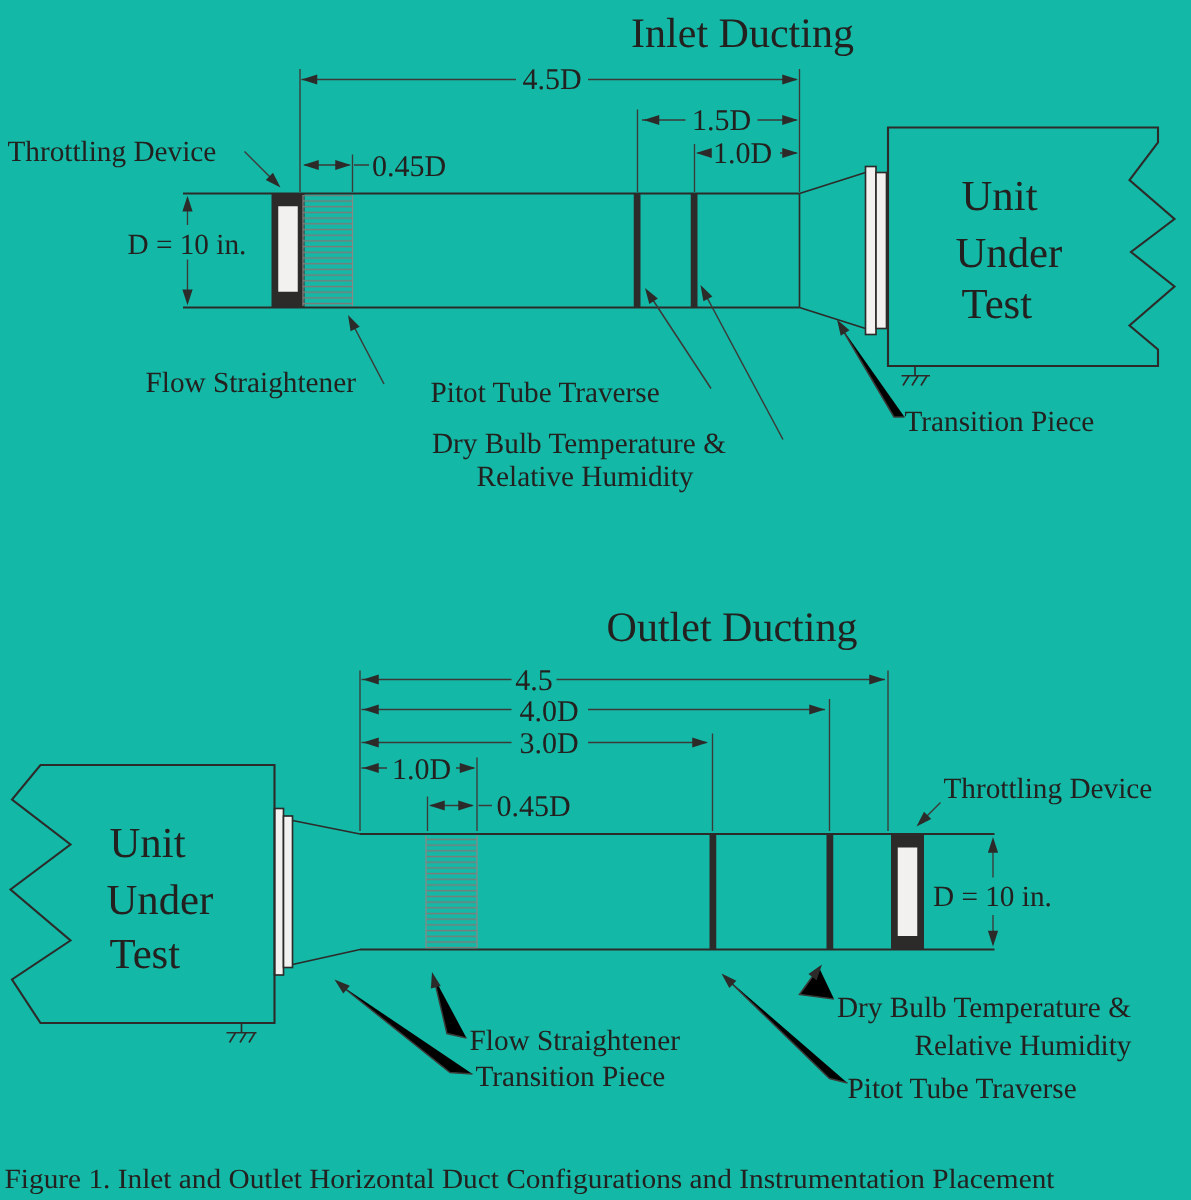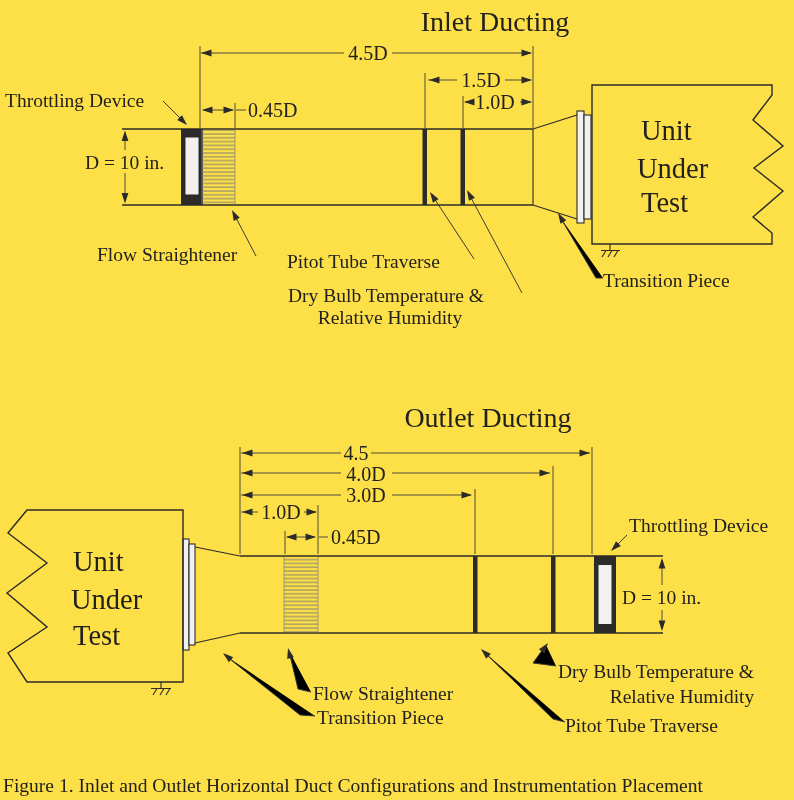--- a/index.html
+++ b/index.html
@@ -1,16 +1,16 @@
 <!DOCTYPE html>
 <html><head>
 <meta charset="utf-8">
 <style>
   html,body{margin:0;padding:0;}
-  .page{position:relative;width:794px;height:800px;background:#fde047;overflow:hidden;}
+  .page{position:relative;width:794px;height:800px;background:#14b8a6;overflow:hidden;}
   svg{display:block;}
   .txt{fill:#23211f;font-family:"Liberation Serif","DejaVu Serif",serif;}
   .title{font-size:28px;}
   .dim{font-size:20px;}
   .lbl{font-size:19.5px;}
   .unit{font-size:28.5px;}
   .cap{font-size:18.5px;}
   .ln{stroke:#2c2b29;fill:none;stroke-width:1.1;}
   .thick{stroke-width:1.4;}
   .thin{stroke-width:0.9;stroke:#3b3a38;}

